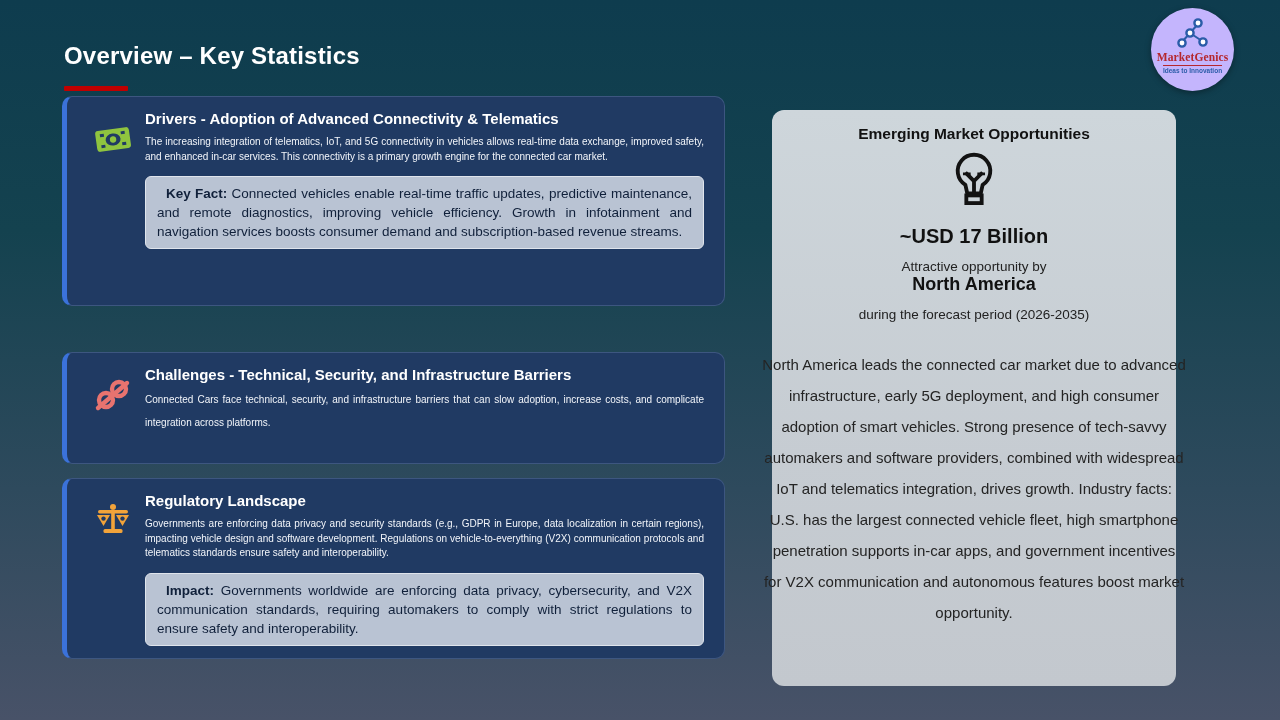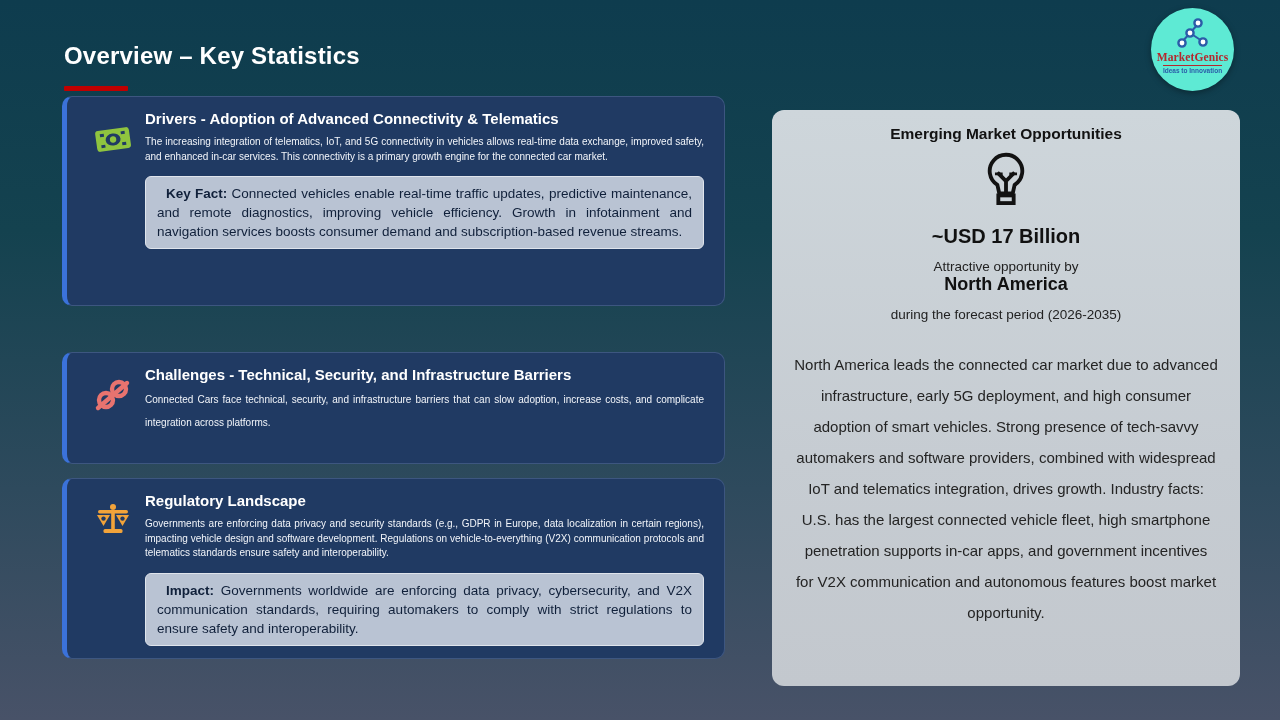--- a/index.html
+++ b/index.html
@@ -17,21 +17,21 @@
     font-size:24px; font-weight:bold; color:#ffffff; letter-spacing:.2px;
   }
   .title-underline {
     position:absolute; left:64px; top:86px; width:64px; height:5px;
     background:#c00000; border-radius:1px;
   }
 
   
   .logo {
     position:absolute; left:1151px; top:8px; width:83px; height:83px;
-    background:#5eead4; border-radius:50%;
+    background:#c4b5fd; border-radius:50%;
     box-shadow:0 2px 6px rgba(0,0,0,.35);
     display:flex; flex-direction:column; align-items:center; justify-content:flex-start;
     text-align:center; overflow:hidden;
   }
   .logo svg { margin-top:9px; }
   .logo-name {
     font-family:"Liberation Serif","DejaVu Serif",serif;
     font-size:11.5px; font-weight:bold; color:#b5272d; line-height:1.1; letter-spacing:.1px;
   }
   .logo-tagline {
@@ -60,21 +60,21 @@
   .card-2 .card-body { line-height:2.25; margin-top:6px; }
   .callout {
     margin-top:12px; background:#b9c3d3; border:1px solid #dfe4ec;
     border-radius:6px; padding:7px 11px;
     font-size:13.5px; line-height:1.42; color:#10203a; text-align:justify;
   }
   .callout b { font-weight:bold;padding-left:9px; }
 
   
   .opp-card {
-    position:absolute; left:772px; top:110px; width:468px; height:576px;
+    position:absolute; left:772px; top:110px; width:404px; height:576px;
     background:linear-gradient(180deg,#ced6db 0%,#c6ccd2 60%,#c3c8ce 100%);
     border-radius:12px;
     padding:12px 20px; text-align:center; color:#1c1c1c;
     display:flex; flex-direction:column; align-items:center;
   }
   .opp-title { font-size:15.5px; font-weight:bold; color:#121212; margin-top:3px; }
   .opp-icon { margin-top:8px; }
   .opp-value { font-size:20px; font-weight:bold; color:#111; margin-top:12px; }
   .opp-sub { font-size:13.5px; color:#222; margin-top:11px; }
   .opp-region { font-size:18px; font-weight:bold; color:#111; margin-top:0; }

